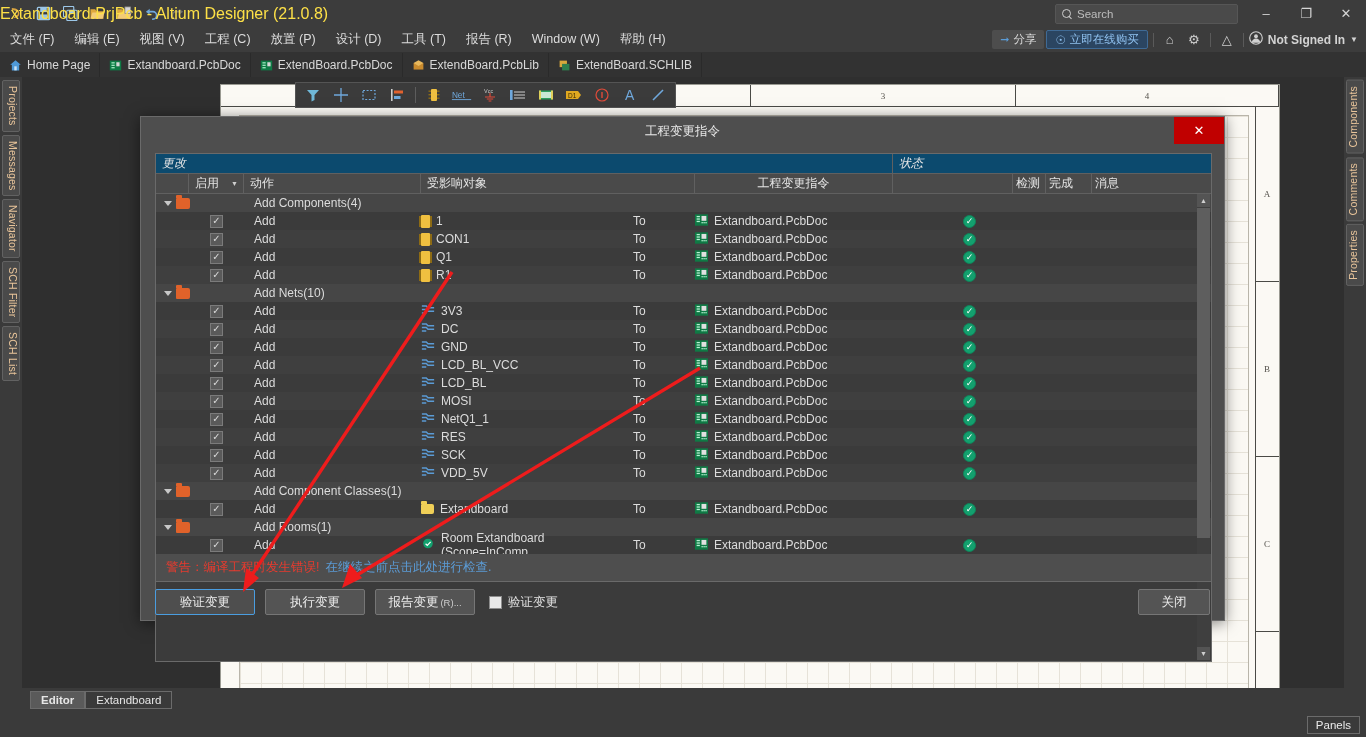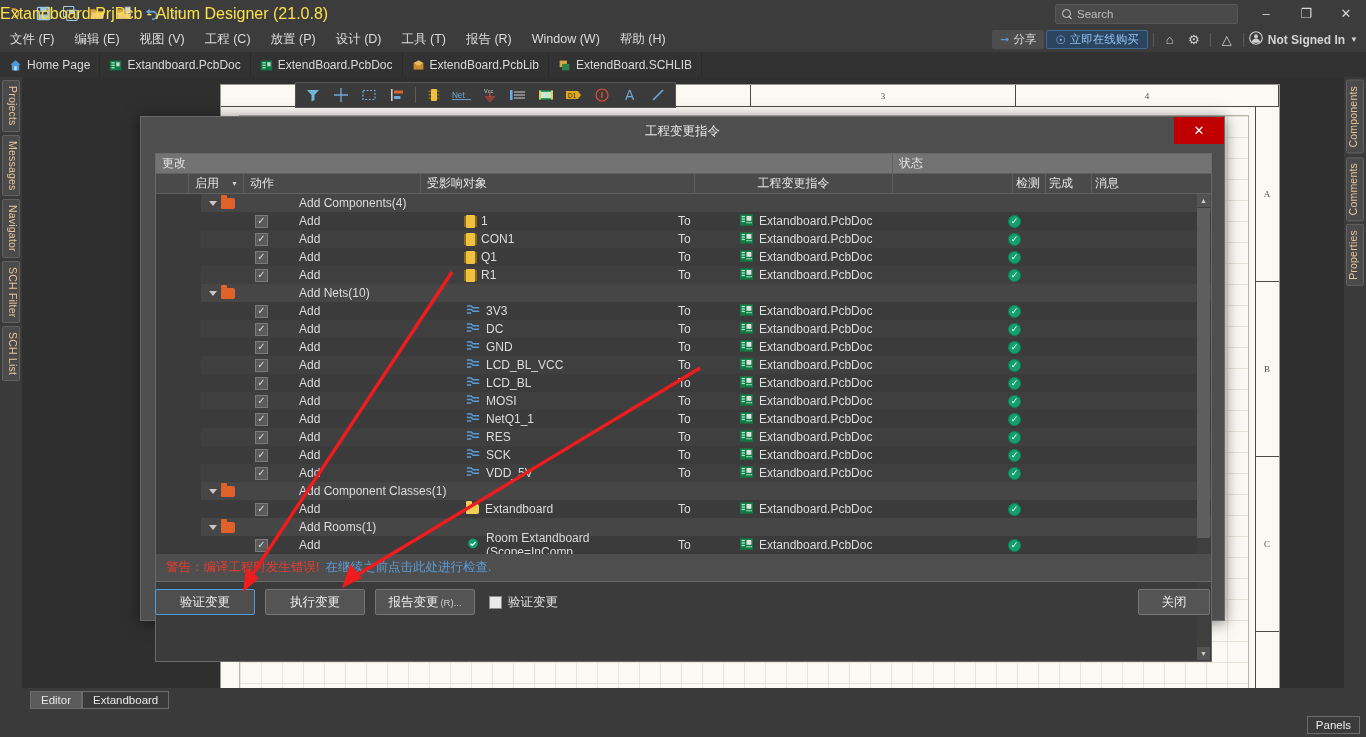--- a/index.html
+++ b/index.html
@@ -143,28 +143,28 @@
   }
   .dlg-tb .t { font-size: 12.5px; color: #e8e8e8; }
   .dlg-x {
     position: absolute; right: 0; top: 0; width: 50px; height: 27px; background: #c00000;
     color: #fff; display: flex; align-items: center; justify-content: center; font-size: 13px;
   }
   .tbl-wrap {
     position: absolute; left: 14px; top: 36px; width: 1057px; height: 509px;
     background: #3b3b3b; border: 1px solid #6a6a6a; overflow: hidden;
   }
-  .tbl-hdr1 { display: flex; height: 20px; background: #737373; border-bottom: 1px solid #606060; }
+  .tbl-hdr1 { display: flex; height: 20px; background: #0c4a6e; border-bottom: 1px solid #606060; font-style: italic; }
   .tbl-hdr2 { display: flex; height: 20px; background: #4a4a4a; border-bottom: 1px solid #606060; }
   .th {
     font-size: 12px; color: #e4e4e4; padding-left: 6px; display: flex; align-items: center;
     border-right: 1px solid #606060; height: 100%; position: relative;
   }
   .th.plain { border-right: none; }
-  .rows { position: relative; height: 368px; overflow: hidden; padding-left: 45px; }
+  .rows { position: relative; height: 368px; overflow: hidden; }
   .row { display: flex; height: 18px; align-items: center; font-size: 12px; color: #dcdcdc; }
   .row.grp { background: #464646; }
   .row.alt { background: #3f3f3f; }
   .c-tree { width: 33px; display: flex; align-items: center; padding-left: 8px; gap: 4px; flex:none; }
   .tri { width: 0; height: 0; border-left: 4px solid transparent; border-right: 4px solid transparent; border-top: 5px solid #c8c8c8; }
   .folder { width: 14px; height: 11px; background: #e0622a; border-radius: 1px 2px 2px 1px; position: relative; flex:none;}
   .folder:before { content:""; position:absolute; left:0; top:-3px; width:6px; height:3px; background:#e0622a; border-radius:1px 1px 0 0;}
   .c-en { width: 55px; display: flex; align-items: center; justify-content: center; flex:none;}
   .cbx {
     width: 13px; height: 13px; background: #5a5a5a; border: 1px solid #7b7b7b;
@@ -217,21 +217,21 @@
   .chkwrap .bx { width: 13px; height: 13px; background: #e9e9e9; border: 1px solid #8d8d8d; }
   .btn.close-b { margin-left: auto; min-width: 72px; }
 
   
   .arrows { position: absolute; left: 0; top: 0; width: 1366px; height: 737px; pointer-events: none; z-index: 40; }
 
   
   .statusbar { position: absolute; left: 0; top: 688px; width: 1366px; height: 24px; background: #3a3a3a; }
   .sb-tabs { position: absolute; left: 30px; top: 3px; display: flex; }
   .sb-tab { height: 18px; padding: 0 10px; font-size: 11.5px; color: #e6e6e6; display: flex; align-items: center; border: 1px solid #6b6b6b; }
-  .sb-tab.active { background: #5a5a5a; font-weight: normal; }
+  .sb-tab.active { background: #5a5a5a; font-weight: bold; }
   .botbar { position: absolute; left: 0; top: 712px; width: 1366px; height: 25px; background: #3a3a3a; }
   .panels-btn {
     position: absolute; right: 6px; top: 4px; height: 18px; padding: 0 8px;
     border: 1px solid #6b6b6b; font-size: 11.5px; color: #eaeaea; display: flex; align-items: center;
   }
 </style>
 </head>
 <body>
 
 <div id="app">

